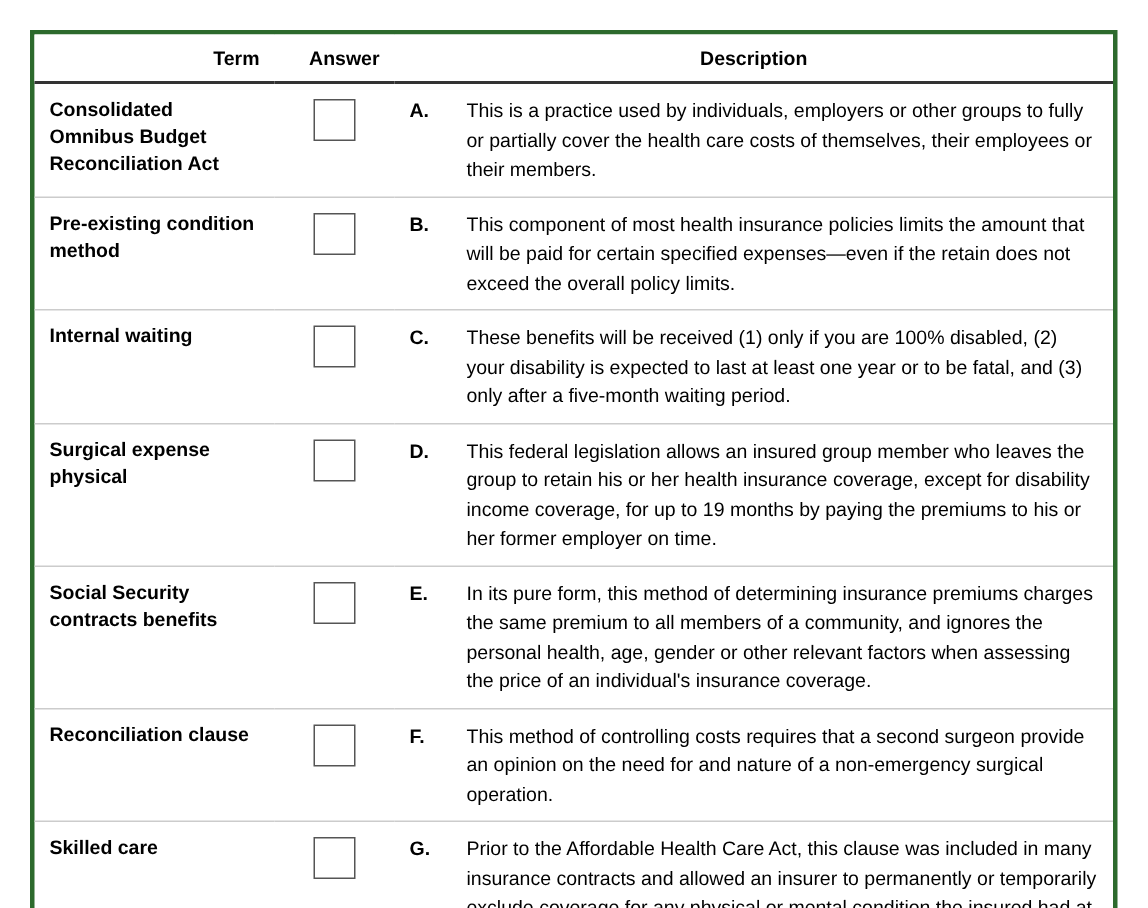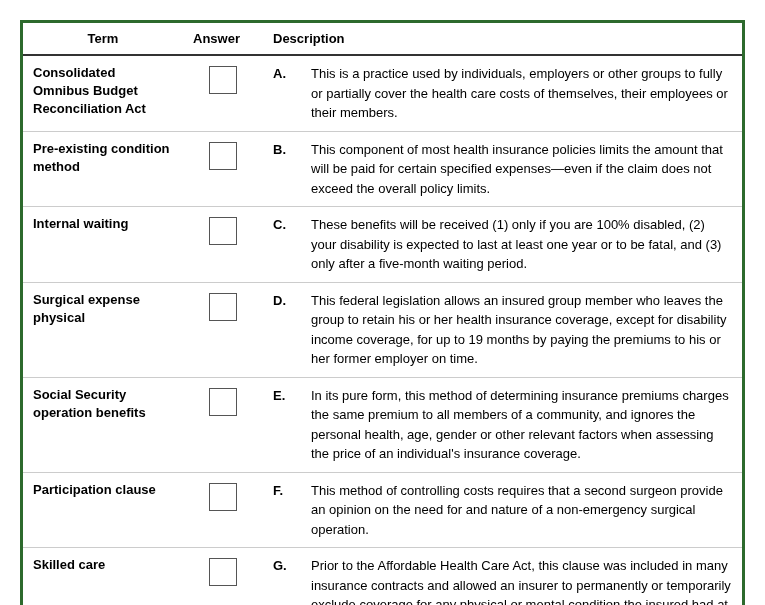--- a/index.html
+++ b/index.html
@@ -26,29 +26,29 @@
       border-bottom: 2px solid #333;
     }
     thead th {
       padding: 8px 10px;
       text-align: center;
       font-weight: bold;
       font-size: 13px;
       background: #fff;
     }
     thead th:first-child {
-      text-align: center;
+      text-align: right;
       width: 160px;
     }
     thead th:nth-child(2) {
       width: 80px;
-      text-align: left;
+      text-align: right;
     }
     thead th:nth-child(3) {
-      text-align: left;
+      text-align: center;
     }
     tbody tr {
       border-bottom: 1px solid #ccc;
       vertical-align: top;
     }
     tbody tr:last-child {
       border-bottom: none;
     }
     td {
       padding: 8px 10px;
@@ -110,21 +110,21 @@
               <span class="desc-text">This is a practice used by individuals, employers or other groups to fully or partially cover the health care costs of themselves, their employees or their members.</span>
             </div>
           </td>
         </tr>
         <tr>
           <td class="term">Pre-existing condition method</td>
           <td class="answer"><div class="answer-box"></div></td>
           <td class="description">
             <div class="desc-content">
               <span class="desc-letter">B.</span>
-              <span class="desc-text">This component of most health insurance policies limits the amount that will be paid for certain specified expenses—even if the claim does not exceed the overall policy limits.</span>
+              <span class="desc-text">This component of most health insurance policies limits the amount that will be paid for certain specified expenses—even if the retain does not exceed the overall policy limits.</span>
             </div>
           </td>
         </tr>
         <tr>
           <td class="term">Internal waiting</td>
           <td class="answer"><div class="answer-box"></div></td>
           <td class="description">
             <div class="desc-content">
               <span class="desc-letter">C.</span>
               <span class="desc-text">These benefits will be received (1) only if you are 100% disabled, (2) your disability is expected to last at least one year or to be fatal, and (3) only after a five-month waiting period.</span>
@@ -135,31 +135,31 @@
           <td class="term">Surgical expense physical</td>
           <td class="answer"><div class="answer-box"></div></td>
           <td class="description">
             <div class="desc-content">
               <span class="desc-letter">D.</span>
               <span class="desc-text">This federal legislation allows an insured group member who leaves the group to retain his or her health insurance coverage, except for disability income coverage, for up to 19 months by paying the premiums to his or her former employer on time.</span>
             </div>
           </td>
         </tr>
         <tr>
-          <td class="term">Social Security operation benefits</td>
+          <td class="term">Social Security contracts benefits</td>
           <td class="answer"><div class="answer-box"></div></td>
           <td class="description">
             <div class="desc-content">
               <span class="desc-letter">E.</span>
               <span class="desc-text">In its pure form, this method of determining insurance premiums charges the same premium to all members of a community, and ignores the personal health, age, gender or other relevant factors when assessing the price of an individual's insurance coverage.</span>
             </div>
           </td>
         </tr>
         <tr>
-          <td class="term">Participation clause</td>
+          <td class="term">Reconciliation clause</td>
           <td class="answer"><div class="answer-box"></div></td>
           <td class="description">
             <div class="desc-content">
               <span class="desc-letter">F.</span>
               <span class="desc-text">This method of controlling costs requires that a second surgeon provide an opinion on the need for and nature of a non-emergency surgical operation.</span>
             </div>
           </td>
         </tr>
         <tr>
           <td class="term">Skilled care</td>

